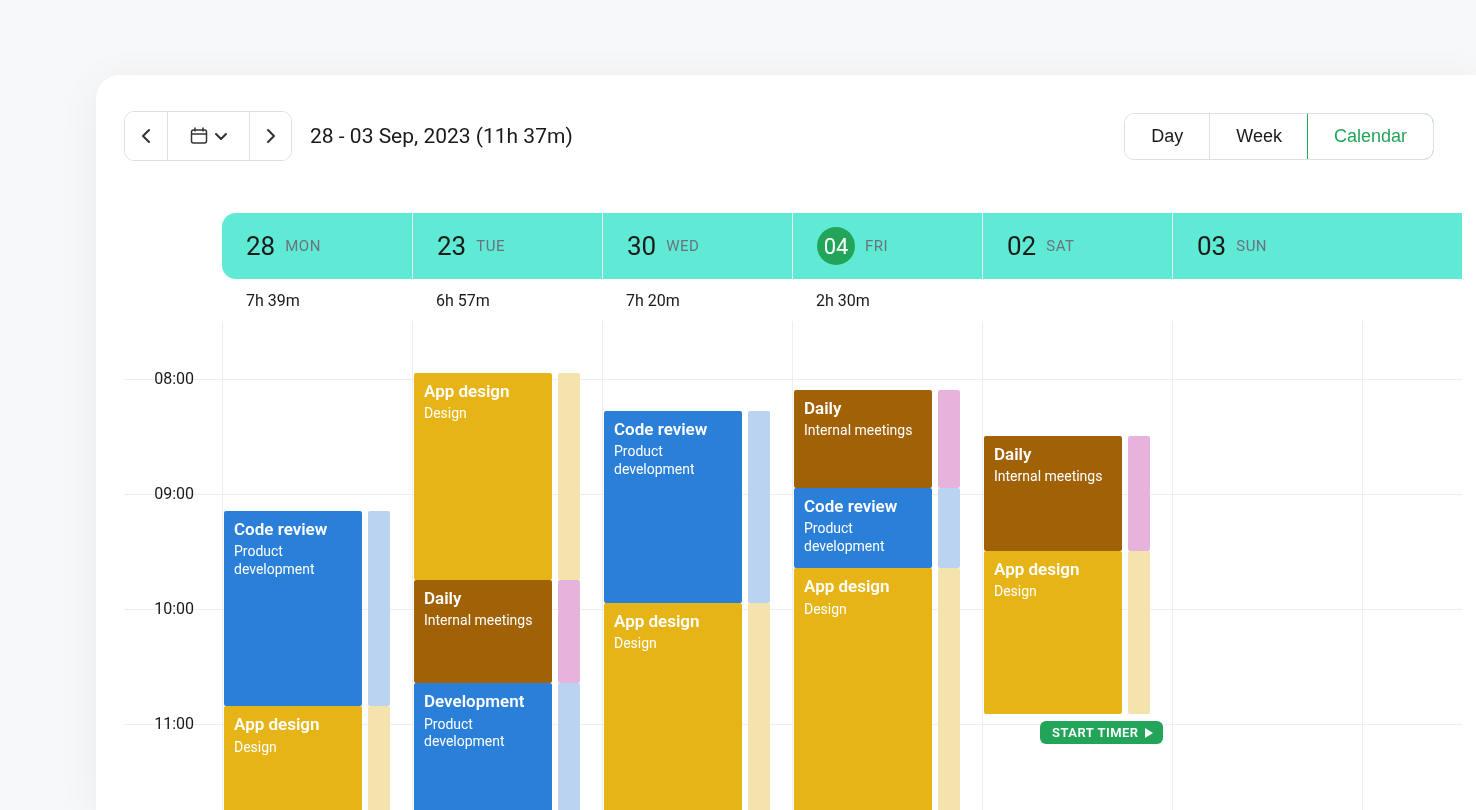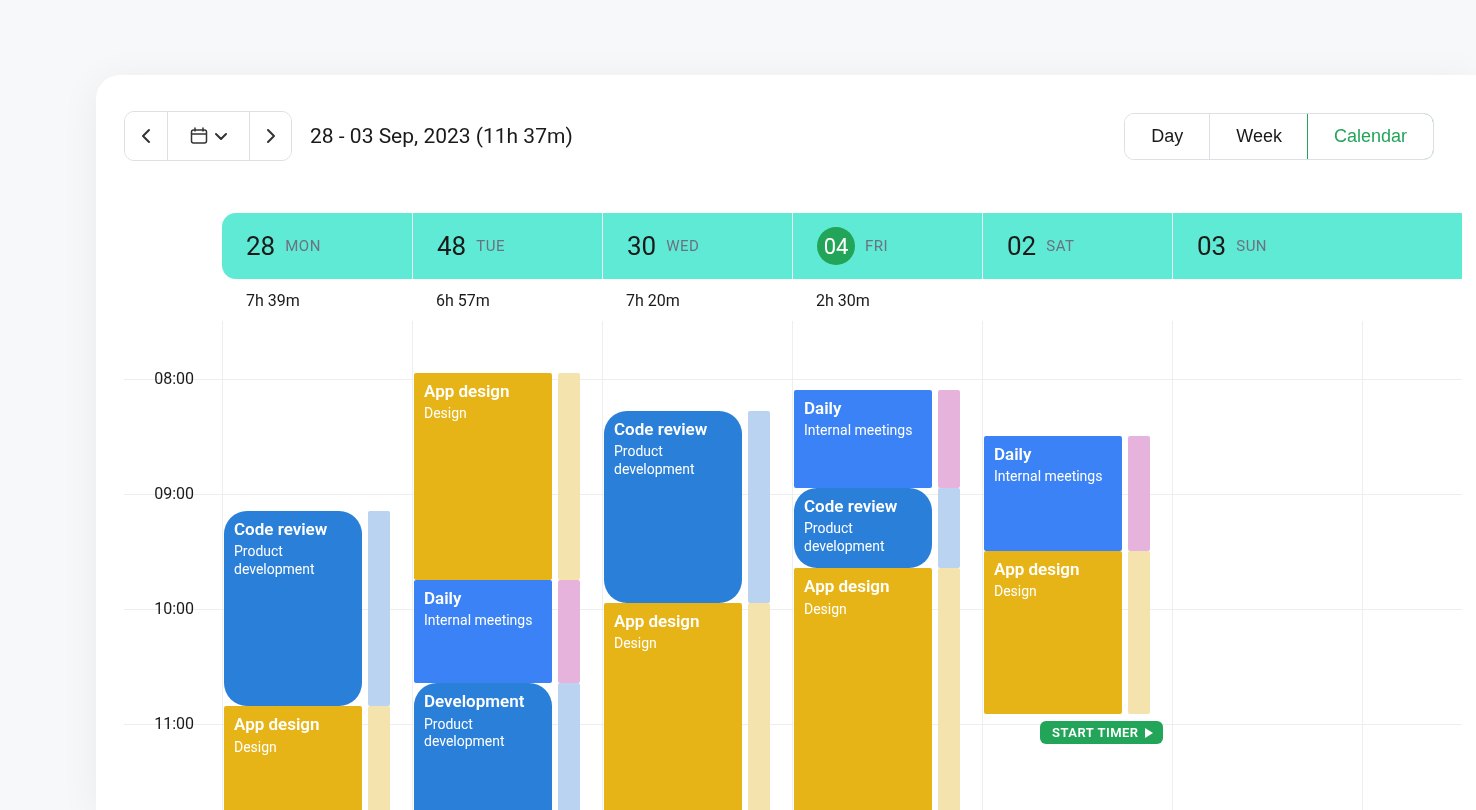--- a/index.html
+++ b/index.html
@@ -30,23 +30,23 @@
 .timegrid { position: relative; margin-left: 98px; height: 500px; }
 .hour-line { position: absolute; left: -98px; right: 0; border-top: 1px solid #eceef0; }
 .hour-label { position: absolute; left: -98px; width: 70px; text-align: right; font-size: 16px; color: #1a1a1a; transform: translateY(-10px); }
 .time-col-line { position: absolute; top: 0; bottom: 0; border-left: 1px solid #eceef0; }
 
 .col { position: absolute; top: 0; width: 190px; height: 500px; }
 .ev { position: absolute; left: 2px; width: 138px; padding: 8px 10px; color: #fff; border-radius: 2px; overflow: hidden; }
 .ev-title { font-size: 17px; font-weight: 600; line-height: 1.2; }
 .ev-sub { font-size: 14px; font-weight: 400; margin-top: 4px; line-height: 1.25; }
 .bar { position: absolute; left: 146px; width: 22px; border-radius: 2px; }
-.c-blue { background: #2a7fd9; border-radius: 23px; } .b-blue { background: #b9d3f0; }
+.c-blue { background: #2a7fd9; } .b-blue { background: #b9d3f0; }
 .c-yellow { background: #e7b417; } .b-yellow { background: #f4e3ad; }
-.c-purple { background: #3b82f6; } .b-purple { background: #e6b3dc; }
+.c-purple { background: #a16207; } .b-purple { background: #e6b3dc; }
 
 .start-timer { position: absolute; background: #22a559; color: #fff; font-size: 13px; font-weight: 600; letter-spacing: 0.5px; padding: 4px 10px 4px 12px; border-radius: 6px; display: flex; align-items: center; gap: 6px; cursor: pointer; }
 .play { width: 0; height: 0; border-top: 5px solid transparent; border-bottom: 5px solid transparent; border-left: 8px solid #fff; }
 
 svg { display: block; }
 </style>
 </head>
 <body>
 
 <div class="app-card">
@@ -85,21 +85,21 @@
     </div>
   </div>
 
   <div class="grid">
     <div class="day-headers" id="day-headers">
         <div class="day-head">
           <span class="day-num">28</span>
           <span class="day-dow">MON</span>
         </div>
         <div class="day-head">
-          <span class="day-num">48</span>
+          <span class="day-num">23</span>
           <span class="day-dow">TUE</span>
         </div>
         <div class="day-head">
           <span class="day-num">30</span>
           <span class="day-dow">WED</span>
         </div>
         <div class="day-head">
           <span class="today-badge">04</span>
           <span class="day-dow">FRI</span>
         </div>

